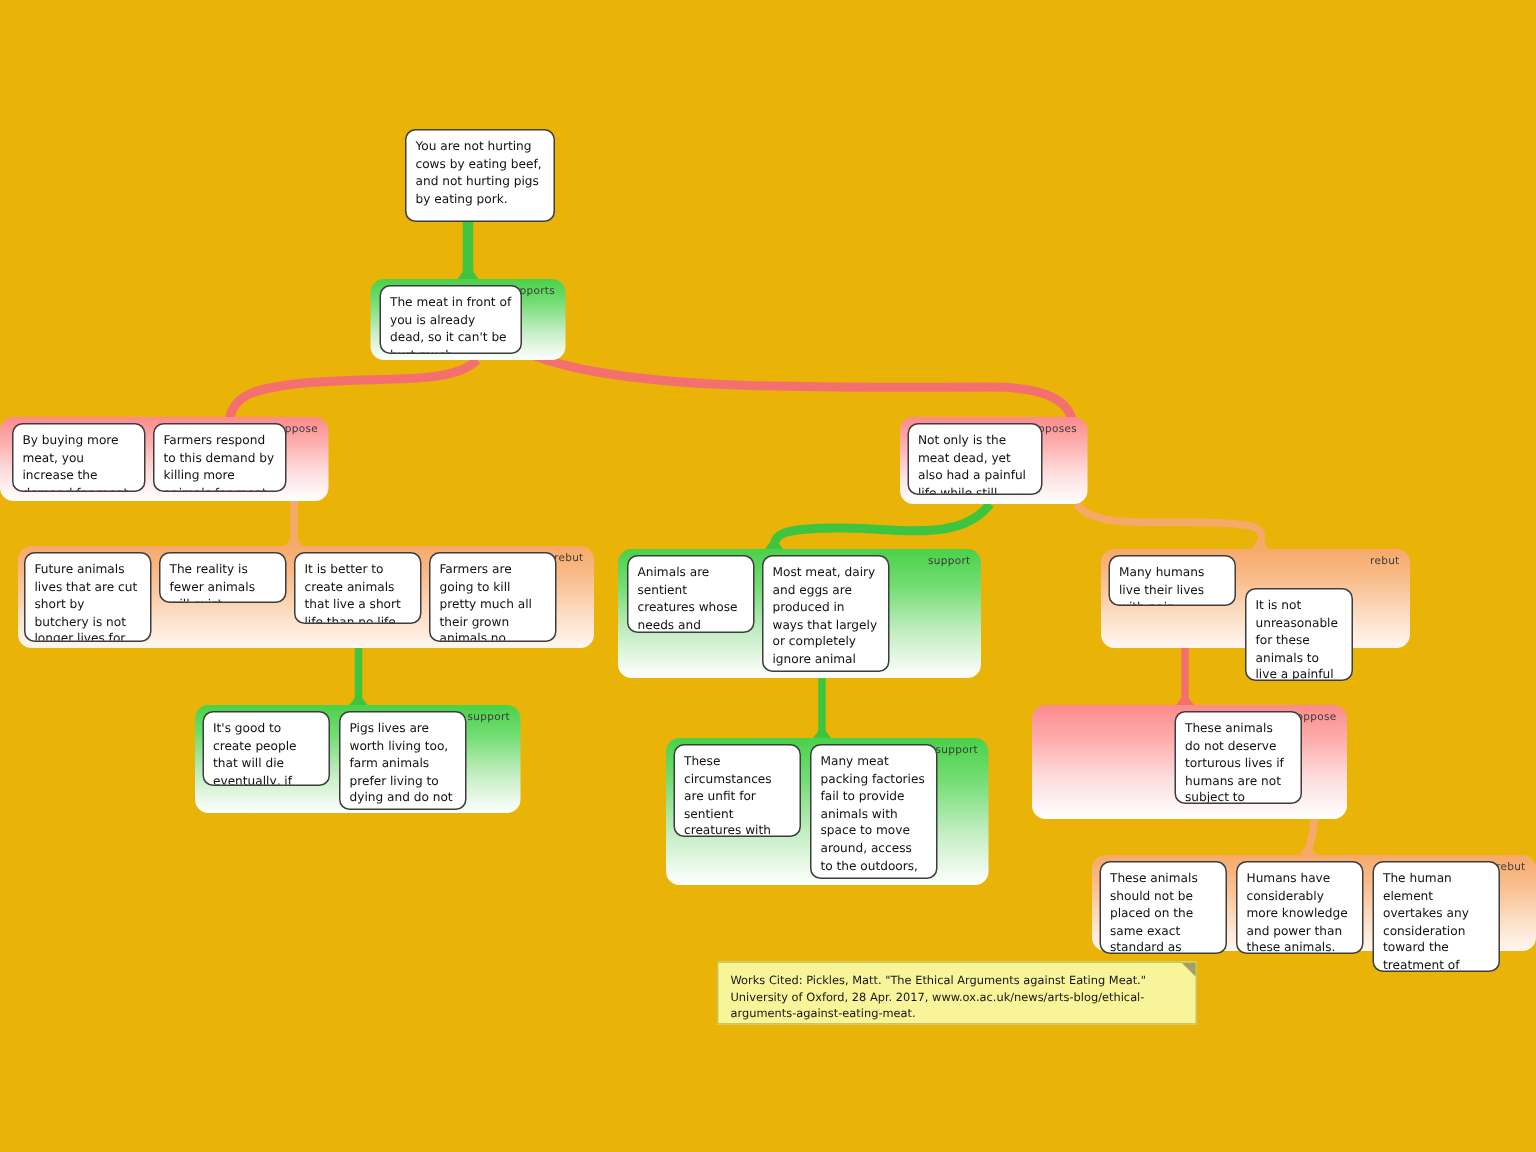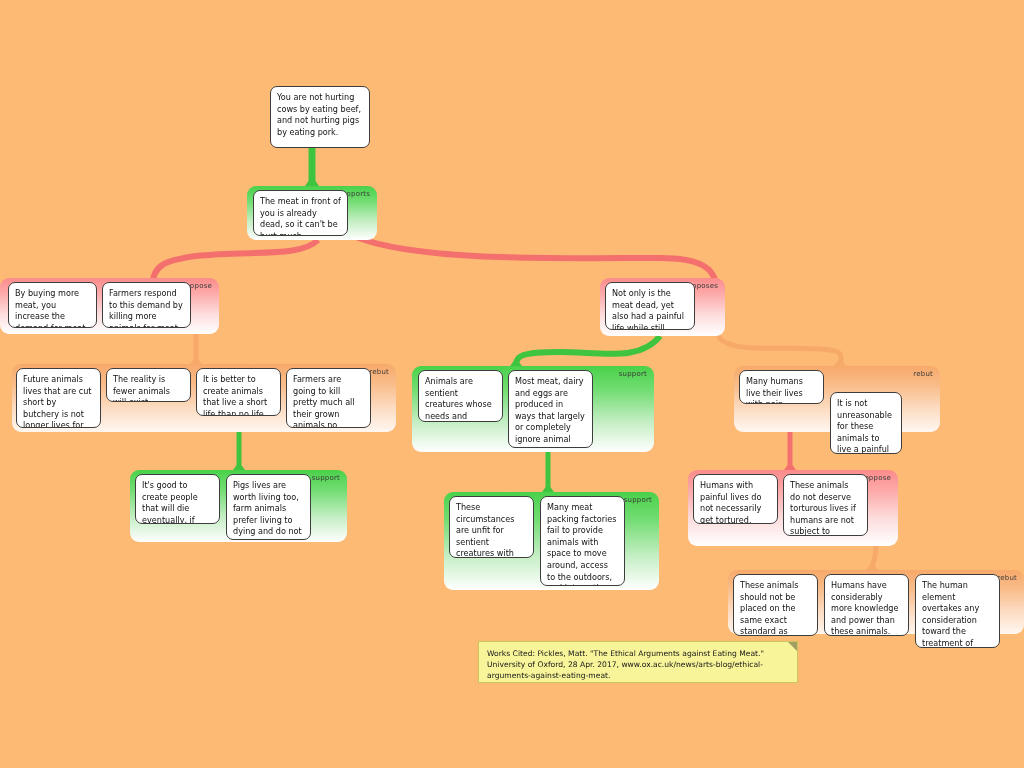--- a/index.html
+++ b/index.html
@@ -5,21 +5,21 @@
 <style>
   html, body {
     margin: 0;
     padding: 0;
     background: #000000;
   }
   #canvas {
     position: relative;
     width: 1024px;
     height: 768px;
-    background: #fdba74;
+    background: #eab308;
     overflow: hidden;
     font-family: "DejaVu Sans", sans-serif;
   }
   #wires {
     position: absolute;
     left: 0; top: 0;
     width: 1024px; height: 768px;
     pointer-events: none;
     z-index: 1;
   }
@@ -213,23 +213,20 @@
   <div class="card" style="left:739px; top:370px; width:85px; height:34px;">
     <span>Many humans live their lives with pain.</span>
   </div>
   <div class="card" style="left:830px; top:392px; width:72px; height:62px;">
     <span>It is not unreasonable for these animals to live a painful life if humans do.</span>
   </div>
 
   <div class="group g-red" style="left:688px; top:470px; width:210px; height:76px;">
     <span class="group-label">oppose</span>
   </div>
-  <div class="card" style="left:693px; top:474px; width:85px; height:50px;">
-    <span>Humans with painful lives do not necessarily get tortured.</span>
-  </div>
   <div class="card" style="left:783px; top:474px; width:85px; height:62px;">
     <span>These animals do not deserve torturous lives if humans are not subject to torture.</span>
   </div>
 
   <div class="group g-orange" style="left:728px; top:570px; width:296px; height:64px;">
     <span class="group-label">rebut</span>
   </div>
   <div class="card" style="left:733px; top:574px; width:85px; height:62px;">
     <span>These animals should not be placed on the same exact standard as humans.</span>
   </div>

